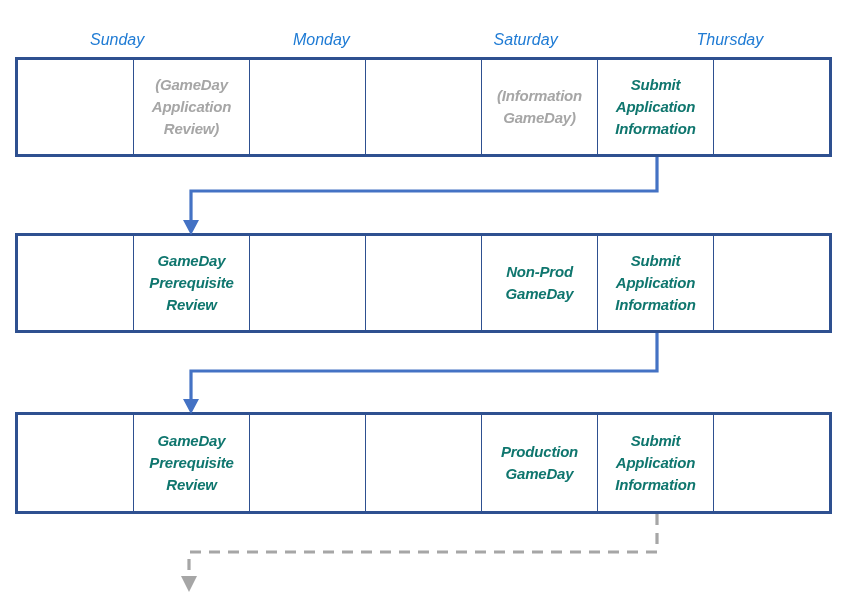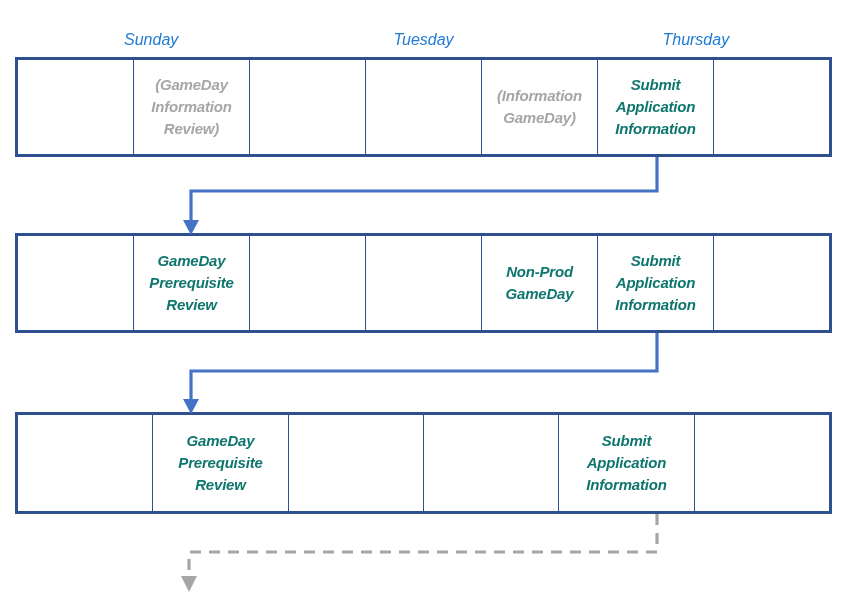--- a/index.html
+++ b/index.html
@@ -91,30 +91,31 @@
     pointer-events: none;
   }
 </style>
 </head>
 <body>
 
 <div id="canvas">
 
   <div class="day-header-row">
     <div class="day-header-cell">Sunday</div>
-    <div class="day-header-cell">Tuesday</div>
+    <div class="day-header-cell">Monday</div>
+    <div class="day-header-cell">Saturday</div>
     <div class="day-header-cell">Thursday</div>
   </div>
 
   <div class="week-table" id="week-1">
     <div class="week-cell">
       
     </div>
     <div class="week-cell">
-      <span class="cell-text gray">(GameDay Information Review)</span>
+      <span class="cell-text gray">(GameDay Application Review)</span>
     </div>
     <div class="week-cell">
       
     </div>
     <div class="week-cell">
       
     </div>
     <div class="week-cell">
       <span class="cell-text gray">(Information GameDay)</span>
     </div>
@@ -157,20 +158,23 @@
     <div class="week-cell">
       <span class="cell-text blue">GameDay Prerequisite Review</span>
     </div>
     <div class="week-cell">
       
     </div>
     <div class="week-cell">
       
     </div>
     <div class="week-cell">
+      <span class="cell-text blue">Production GameDay</span>
+    </div>
+    <div class="week-cell">
       <span class="cell-text blue">Submit Application Information</span>
     </div>
     <div class="week-cell">
       
     </div>
   </div>
 
   <svg id="connectors" viewBox="0 0 847 607">
 
     <g>

